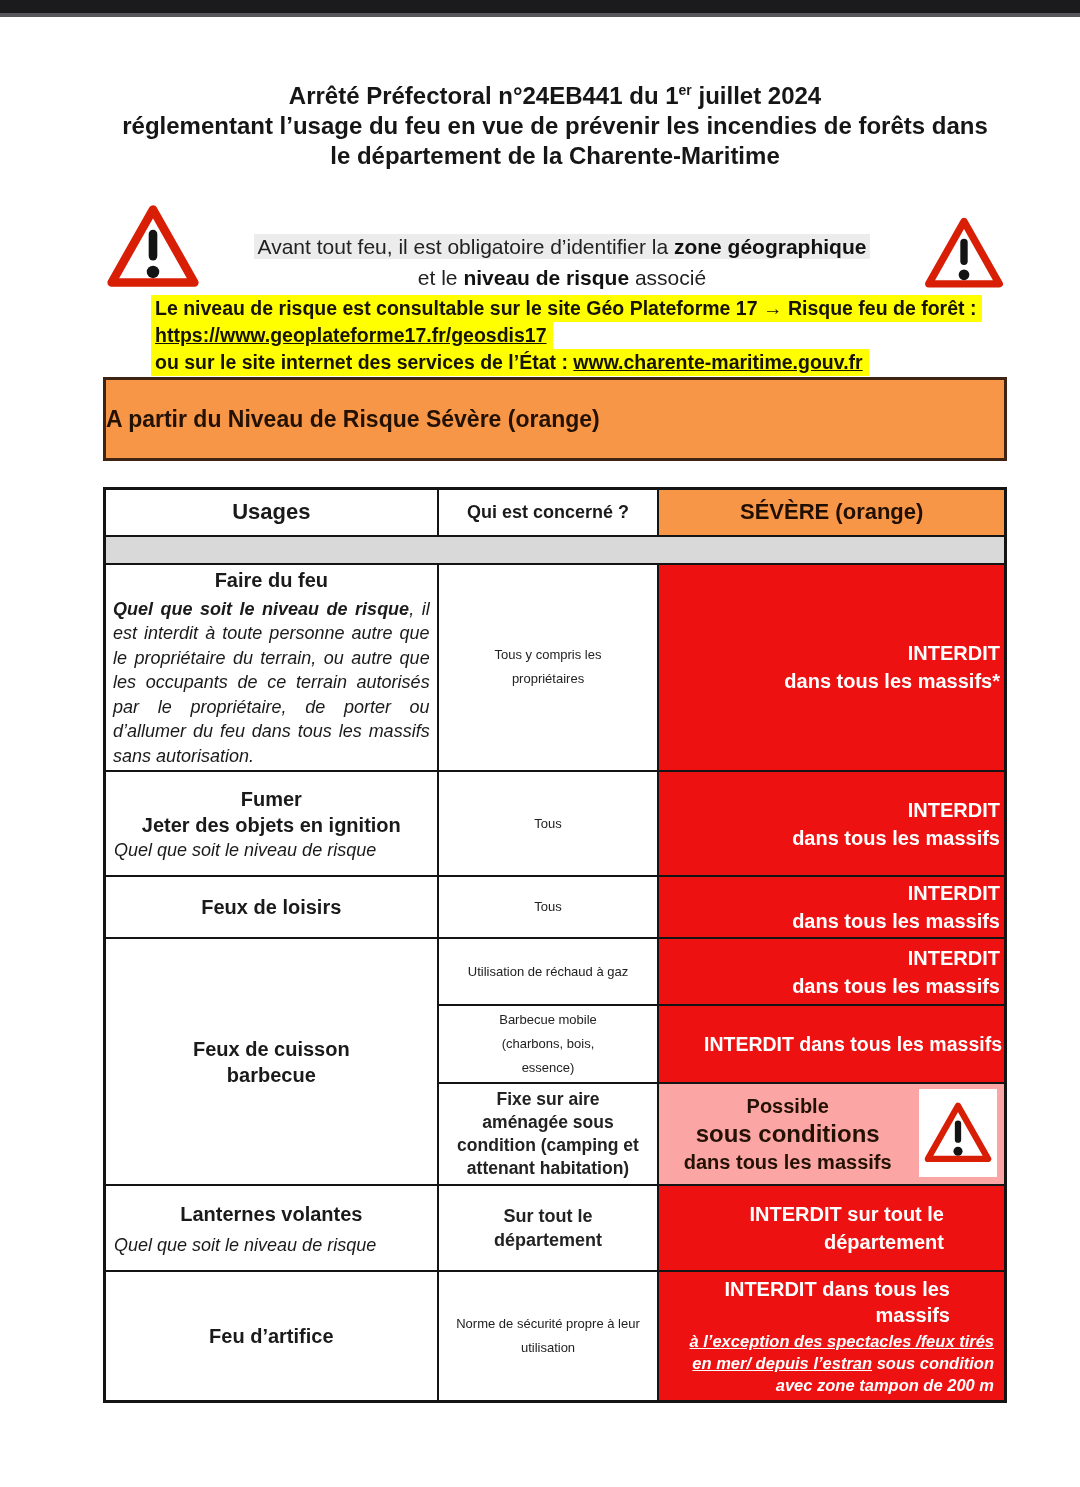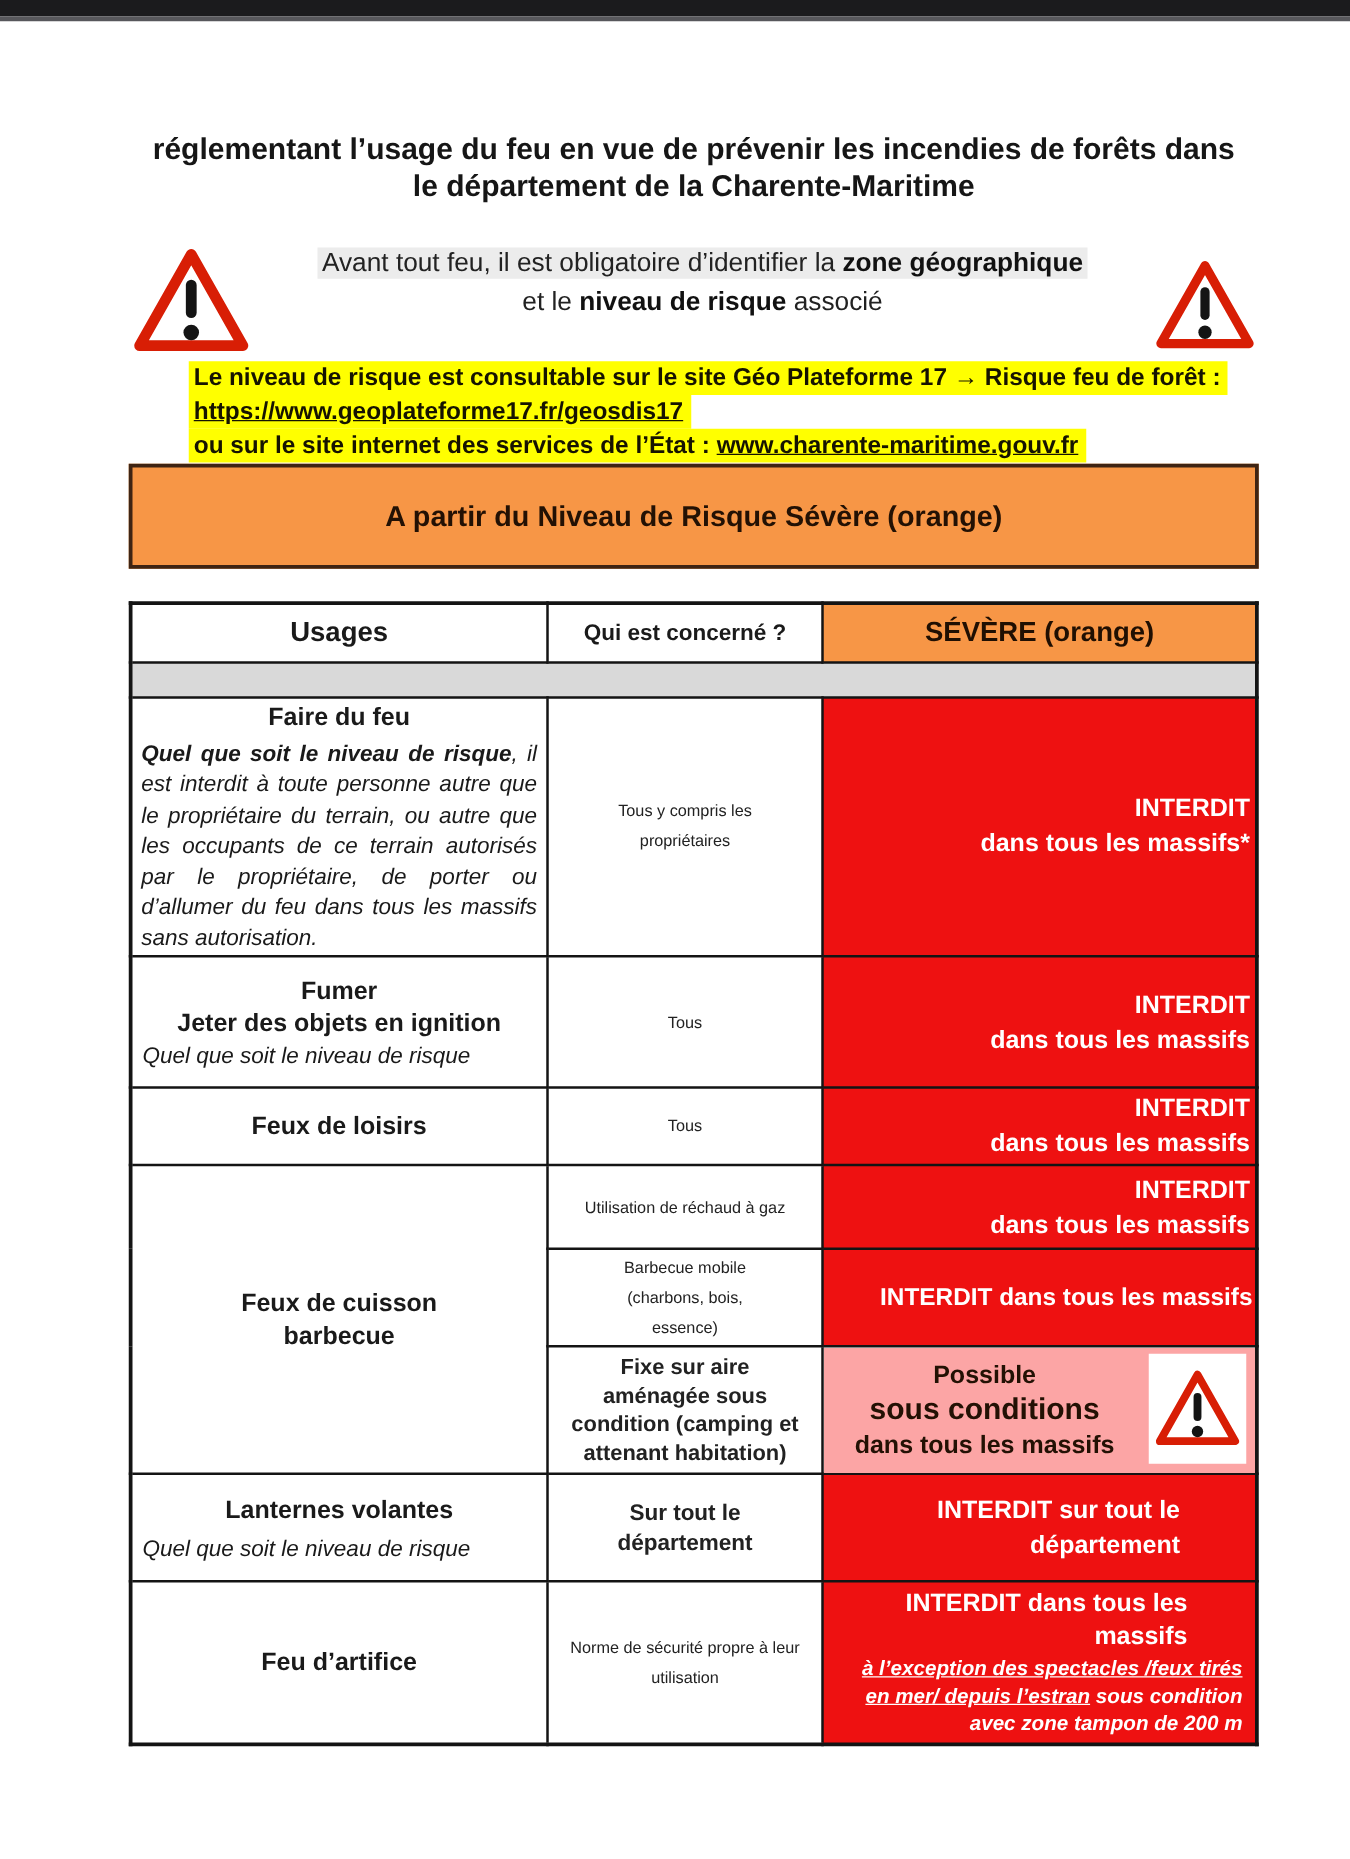--- a/index.html
+++ b/index.html
@@ -24,21 +24,21 @@
     font-weight:bold;
     line-height:30px;
     color:#161616;
   }
   .doc-title sup { font-size:14px; }
 
   
   .warning-strip {
     margin-top:30px;
     display:flex;
-    align-items:flex-start;
+    align-items:flex-end;
     justify-content:space-between;
     height:92px;
     padding:0 2px;
   }
   .tri { display:block; }
   .tri-left { width:96px; height:92px; }
   .tri-right { width:82px; height:79px; margin-top:10px; }
   .warning-text {
     flex:1;
     text-align:center;
@@ -56,21 +56,21 @@
   .link-underline { text-decoration:underline; color:inherit; }
 
   
   .banner {
     margin-top:2px;
     height:84px;
     background:#F79646;
     border:3px solid #3f2413;
     display:flex;
     align-items:center;
-    justify-content:center;
+    justify-content:flex-start;
     font-size:23px;
     font-weight:bold;
     color:#231104;
   }
 
   
   table.rules {
     margin-top:26px;
     width:904px;
     border-collapse:collapse;
@@ -144,21 +144,21 @@
 </style>
 </head>
 <body>
 
 <div class="topbar"></div>
 <div class="topbar-line"></div>
 
 <div class="content">
 
   <div class="doc-title">
-    <br>
+    <span><span>Arrêté Préfectoral n°24EB441 du 1</span><sup>er</sup><span> juillet 2024</span></span><br>
     <span>réglementant l’usage du feu en vue de prévenir les incendies de forêts dans</span><br>
     <span>le département de la Charente-Maritime</span>
   </div>
 
   <div class="warning-strip">
     <svg class="tri tri-left" viewBox="0 0 100 92">
       <path d="M50 7 L93 83 L7 83 Z" fill="#ffffff" stroke="#D81E05" stroke-width="9" stroke-linejoin="round"></path>
       <rect x="45.5" y="28" width="9" height="32" rx="4.5" fill="#141414"></rect>
       <circle cx="50" cy="72" r="6.5" fill="#141414"></circle>
     </svg>

